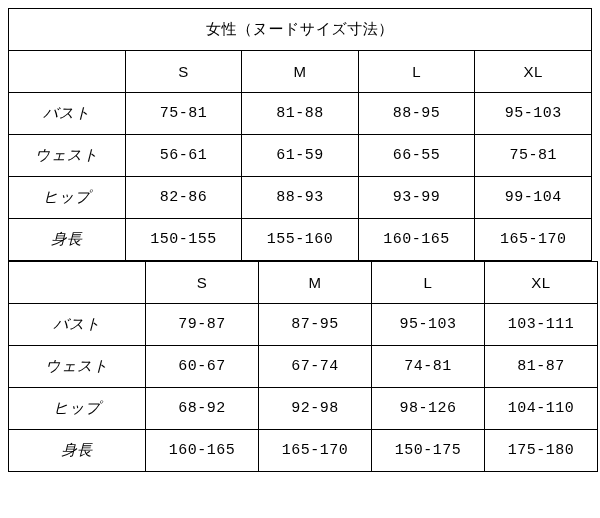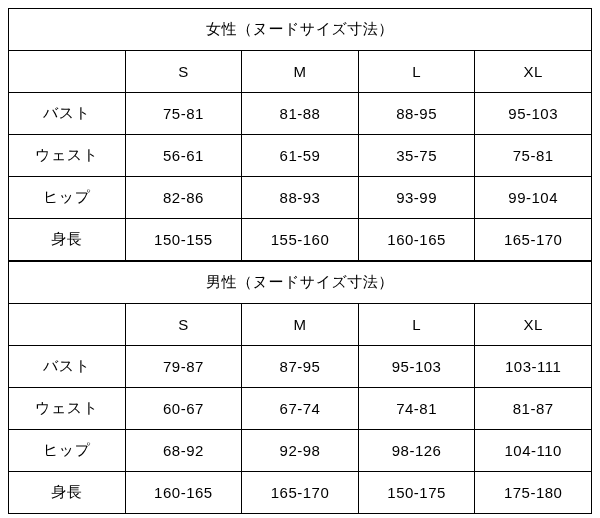--- a/index.html
+++ b/index.html
@@ -45,25 +45,26 @@
     letter-spacing: 1px;
   }
   .head-cell {
     font-size: 15px;
     height: 35px;
   }
   .row-label {
     font-weight: bold;
     font-size: 15px;
     letter-spacing: 1px;
+    font-style: italic;
   }
   .col-label { width: 136px; }
   .col-val { width: 112px; }
   .gap { height: 8px; }
-  .value-cell { font-size: 15px; }
+  .value-cell { font-size: 15px; font-family: Liberation Mono, monospace; }
 </style>
 </head>
 <body>
 
 <div class="page">
 
   <table class="size-table">
     <tbody>
       <tr>
         <td class="caption-cell" colspan="5">女性（ヌードサイズ寸法）</td>
@@ -79,21 +80,21 @@
         <td class="row-label">バスト</td>
         <td class="value-cell">75-81</td>
         <td class="value-cell">81-88</td>
         <td class="value-cell">88-95</td>
         <td class="value-cell">95-103</td>
       </tr>
       <tr>
         <td class="row-label">ウェスト</td>
         <td class="value-cell">56-61</td>
         <td class="value-cell">61-59</td>
-        <td class="value-cell">35-75</td>
+        <td class="value-cell">66-55</td>
         <td class="value-cell">75-81</td>
       </tr>
       <tr>
         <td class="row-label">ヒップ</td>
         <td class="value-cell">82-86</td>
         <td class="value-cell">88-93</td>
         <td class="value-cell">93-99</td>
         <td class="value-cell">99-104</td>
       </tr>
       <tr>
@@ -103,23 +104,20 @@
         <td class="value-cell">160-165</td>
         <td class="value-cell">165-170</td>
       </tr>
     </tbody>
   </table>
 
   <div class="gap"></div>
 
   <table class="size-table">
     <tbody>
-      <tr>
-        <td class="caption-cell" colspan="5">男性（ヌードサイズ寸法）</td>
-      </tr>
       <tr>
         <td class="head-cell col-label"></td>
         <td class="head-cell col-val">S</td>
         <td class="head-cell col-val">M</td>
         <td class="head-cell col-val">L</td>
         <td class="head-cell col-val">XL</td>
       </tr>
       <tr>
         <td class="row-label">バスト</td>
         <td class="value-cell">79-87</td>

